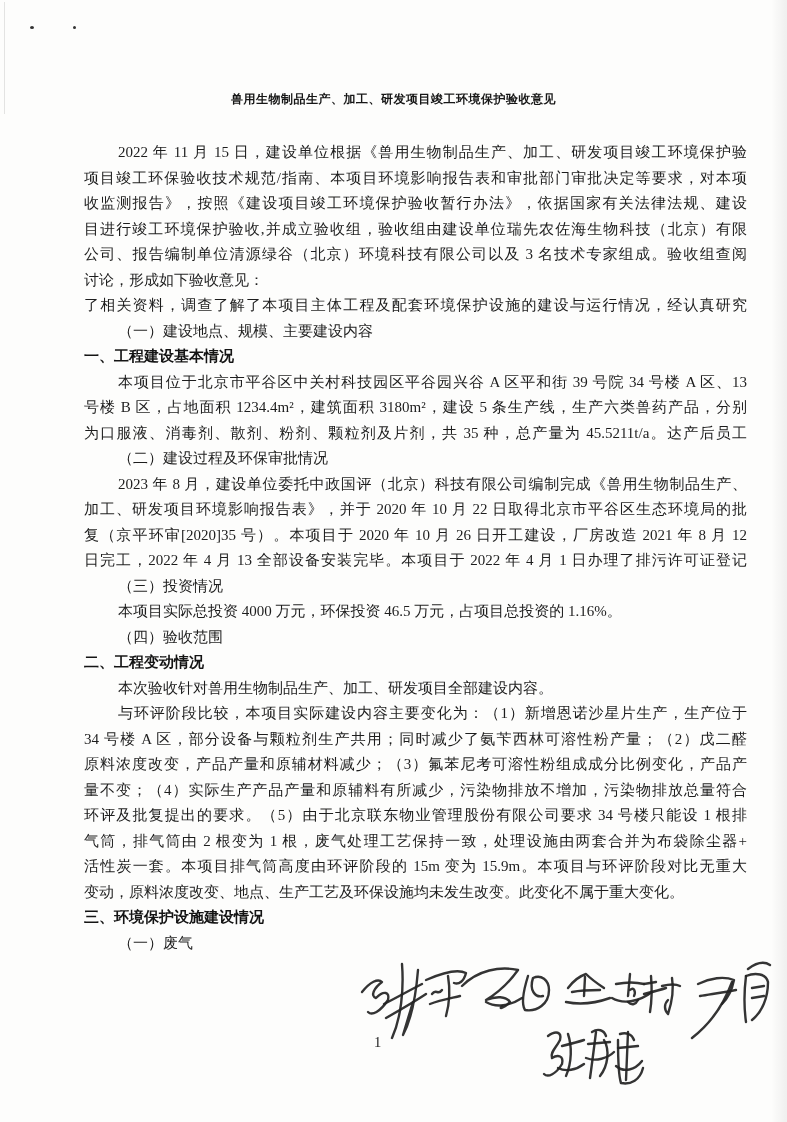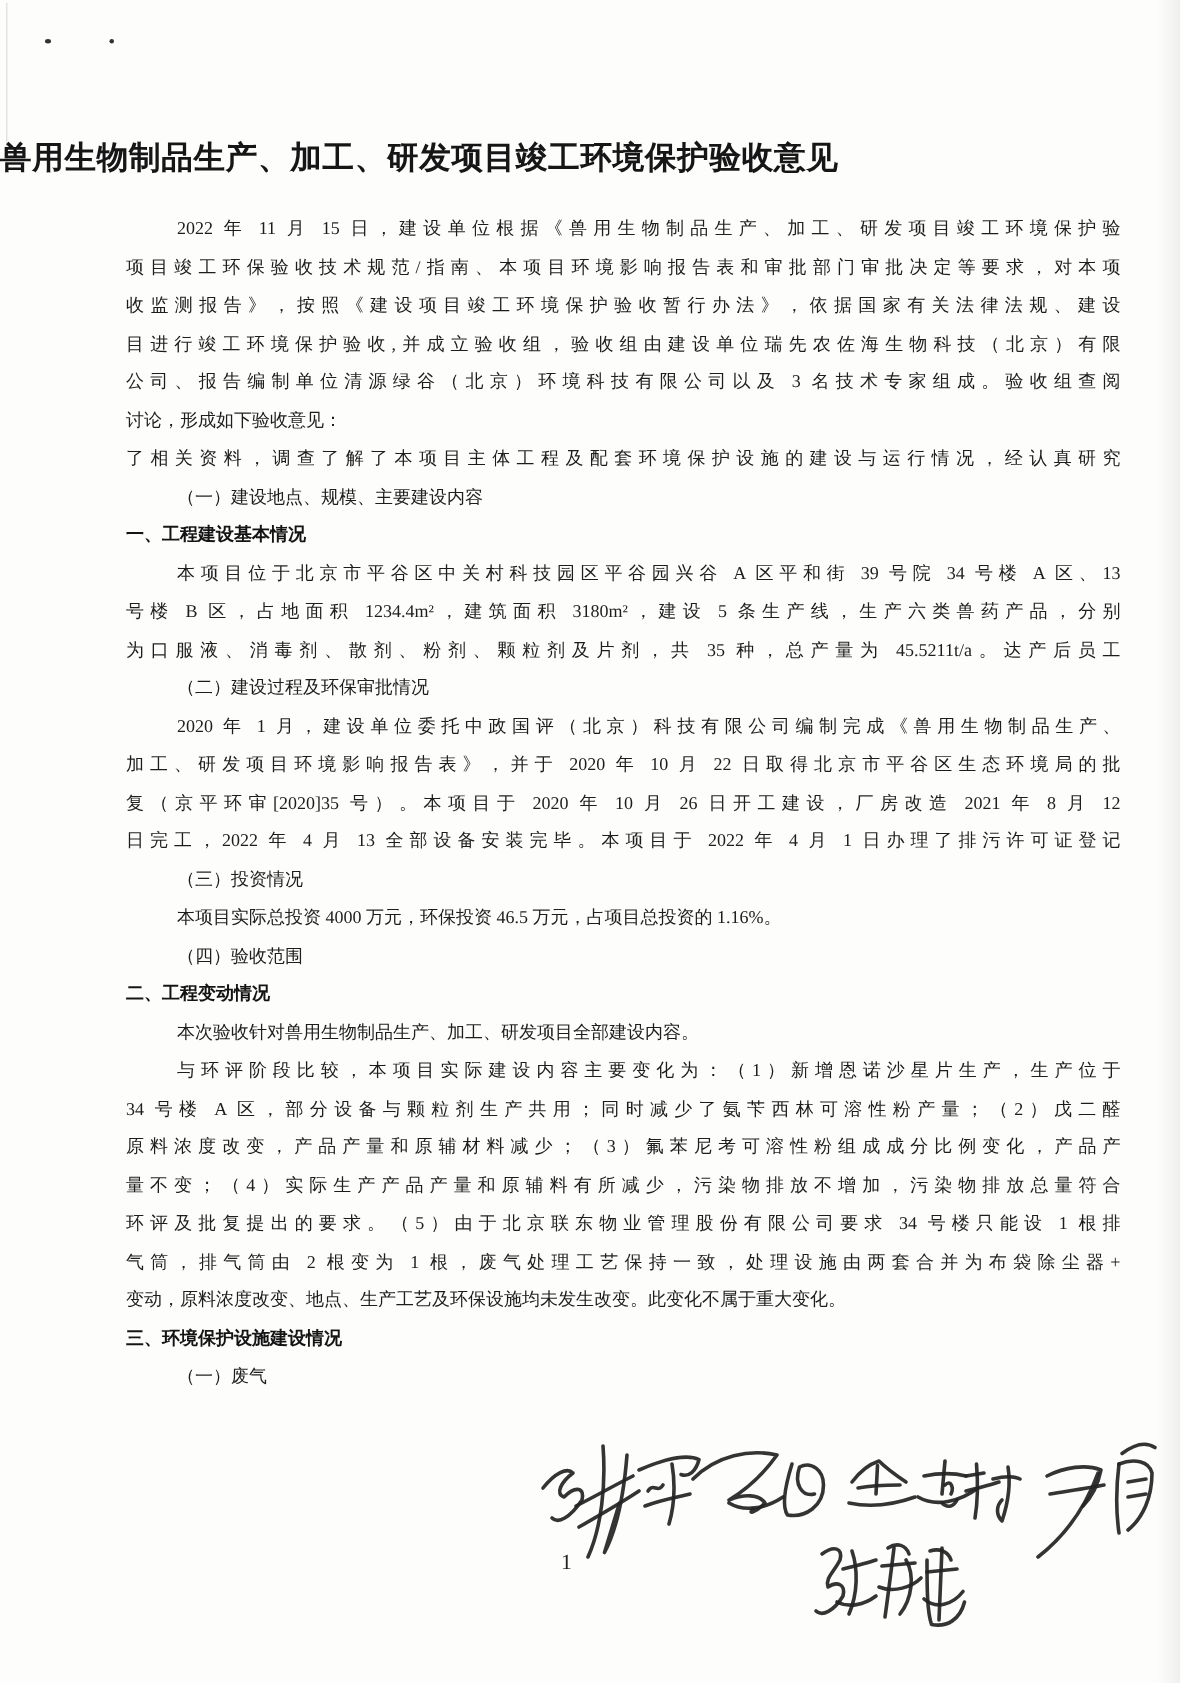--- a/index.html
+++ b/index.html
@@ -22,30 +22,30 @@
   .edge-line{
     position:absolute;left:4px;top:2px;width:1px;height:112px;
     background:rgba(0,0,0,0.10);
   }
   .speck{position:absolute;background:#333;border-radius:50%;}
   .speck.s1{left:30px;top:26px;width:4px;height:3px;}
   .speck.s2{left:73px;top:26px;width:3px;height:3px;}
 
   .doc-title{
     position:absolute;left:0;right:0;top:91px;
-    text-align:left;
-    font-size:21px;font-weight:700;
+    text-align:center;
+    font-size:12px;font-weight:700;
     letter-spacing:0.5px;
     color:#161616;
   }
   .doc-body{
     position:absolute;left:84px;top:140px;width:663px;
   }
   .line{
-    font-size:12px;
+    font-size:15px;
     line-height:25.5px;
     height:25.5px;
     color:#1d1d1d;
     text-justify:inter-character;
   }
   .line.h1{font-weight:700;color:#141414;}
   .line.h2{padding-left:34px;}
   .line.pf{text-indent:34px;}
   .line.j{text-align:justify;text-align-last:justify;}
 
@@ -82,35 +82,36 @@
       <div class="line c j">目进行竣工环境保护验收,并成立验收组，验收组由建设单位瑞先农佐海生物科技（北京）有限</div>
       <div class="line c j">公司、报告编制单位清源绿谷（北京）环境科技有限公司以及 3 名技术专家组成。验收组查阅</div>
       <div class="line c">讨论，形成如下验收意见：</div>
       <div class="line c j">了相关资料，调查了解了本项目主体工程及配套环境保护设施的建设与运行情况，经认真研究</div>
       <div class="line h2">（一）建设地点、规模、主要建设内容</div>
       <div class="line h1">一、工程建设基本情况</div>
       <div class="line pf j">本项目位于北京市平谷区中关村科技园区平谷园兴谷 A 区平和街 39 号院 34 号楼 A 区、13</div>
       <div class="line c j">号楼 B 区，占地面积 1234.4m²，建筑面积 3180m²，建设 5 条生产线，生产六类兽药产品，分别</div>
       <div class="line c j">为口服液、消毒剂、散剂、粉剂、颗粒剂及片剂，共 35 种，总产量为 45.5211t/a。达产后员工</div>
       <div class="line h2">（二）建设过程及环保审批情况</div>
-      <div class="line pf j">2020 年 1 月，建设单位委托中政国评（北京）科技有限公司编制完成《兽用生物制品生产、</div>
+      <div class="line pf j">2023 年 8 月，建设单位委托中政国评（北京）科技有限公司编制完成《兽用生物制品生产、</div>
       <div class="line c j">加工、研发项目环境影响报告表》，并于 2020 年 10 月 22 日取得北京市平谷区生态环境局的批</div>
       <div class="line c j">复（京平环审[2020]35 号）。本项目于 2020 年 10 月 26 日开工建设，厂房改造 2021 年 8 月 12</div>
       <div class="line c j">日完工，2022 年 4 月 13 全部设备安装完毕。本项目于 2022 年 4 月 1 日办理了排污许可证登记</div>
       <div class="line h2">（三）投资情况</div>
       <div class="line pf">本项目实际总投资 4000 万元，环保投资 46.5 万元，占项目总投资的 1.16%。</div>
       <div class="line h2">（四）验收范围</div>
       <div class="line h1">二、工程变动情况</div>
       <div class="line pf">本次验收针对兽用生物制品生产、加工、研发项目全部建设内容。</div>
       <div class="line pf j">与环评阶段比较，本项目实际建设内容主要变化为：（1）新增恩诺沙星片生产，生产位于</div>
       <div class="line c j">34 号楼 A 区，部分设备与颗粒剂生产共用；同时减少了氨苄西林可溶性粉产量；（2）戊二醛</div>
       <div class="line c j">原料浓度改变，产品产量和原辅材料减少；（3）氟苯尼考可溶性粉组成成分比例变化，产品产</div>
       <div class="line c j">量不变；（4）实际生产产品产量和原辅料有所减少，污染物排放不增加，污染物排放总量符合</div>
       <div class="line c j">环评及批复提出的要求。（5）由于北京联东物业管理股份有限公司要求 34 号楼只能设 1 根排</div>
       <div class="line c j">气筒，排气筒由 2 根变为 1 根，废气处理工艺保持一致，处理设施由两套合并为布袋除尘器+</div>
+      <div class="line c j">活性炭一套。本项目排气筒高度由环评阶段的 15m 变为 15.9m。本项目与环评阶段对比无重大</div>
       <div class="line c">变动，原料浓度改变、地点、生产工艺及环保设施均未发生改变。此变化不属于重大变化。</div>
       <div class="line h1">三、环境保护设施建设情况</div>
       <div class="line h2">（一）废气</div>
     </div>
 
   <svg class="signatures" viewBox="0 0 487 182" aria-hidden="true">
 
     <g>
       <path d="M62 52 C70 42 78 38 82 42 C74 48 70 56 76 58 C84 50 90 52 88 60 C80 72 72 76 68 72"></path>
       <path d="M102 24 C104 50 101 78 92 98"></path>

